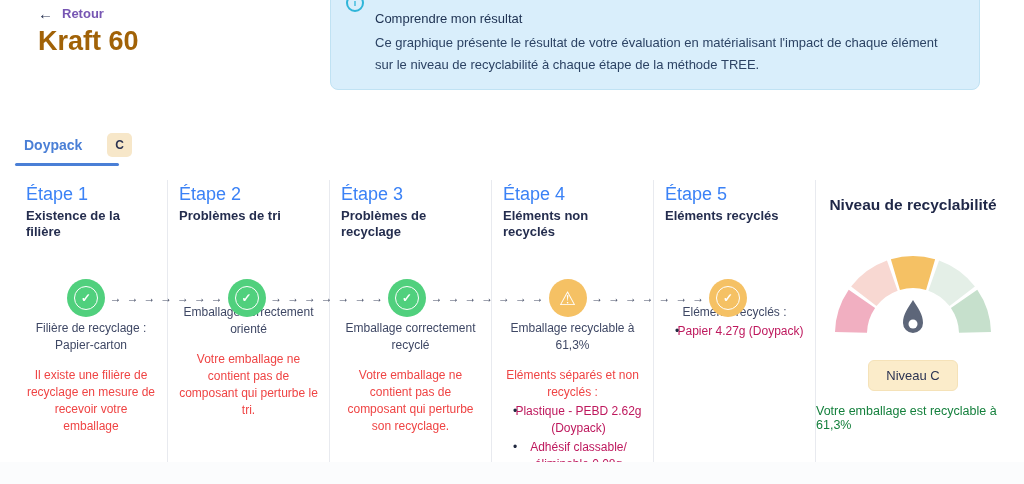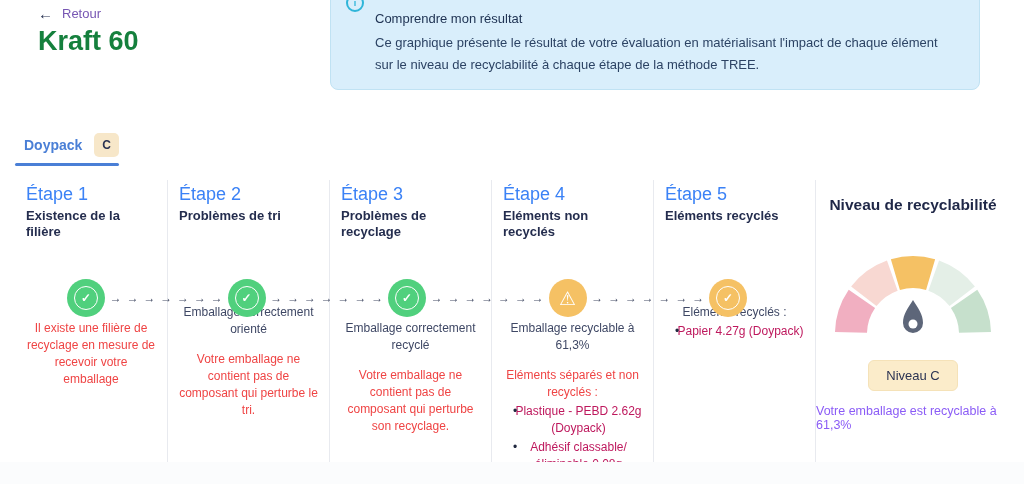--- a/index.html
+++ b/index.html
@@ -3,34 +3,34 @@
 <meta charset="utf-8">
 <style>
   html,body{margin:0;padding:0;background:#fff;}
   .app{position:relative;width:1024px;height:484px;background:#fff;overflow:hidden;
        font-family:"Liberation Sans",sans-serif;color:#2b3454;}
 
   
   .back-link{position:absolute;left:38px;top:5px;display:flex;align-items:center;gap:9px;
              font-size:13px;cursor:pointer;}
   .back-arrow{color:#26304f;font-size:15px;}
-  .back-text{color:#7756b3;font-weight:400;}
-  .page-title{position:absolute;left:38px;top:26px;font-size:27px;font-weight:700;color:#15803d;}
+  .back-text{color:#7756b3;font-weight:700;}
+  .page-title{position:absolute;left:38px;top:26px;font-size:27px;font-weight:700;color:#a16207;}
 
   
   .info-box{position:absolute;left:330px;top:-10px;width:650px;height:100px;background:#d9eefb;
             border:1px solid #c0e2f3;border-radius:8px;box-sizing:border-box;padding:14px 20px 0 44px;}
   .info-icon{position:absolute;left:15px;top:3px;width:14px;height:14px;border:2px solid #2fb5d9;
              border-radius:50%;color:#2fb5d9;font-size:9px;font-weight:700;display:flex;
              align-items:center;justify-content:center;}
   .info-title{font-size:13px;font-weight:400;color:#203454;margin-top:6px;}
   .info-body{font-size:13px;color:#2c4364;line-height:22px;margin-top:6px;}
 
   
-  .tab{position:absolute;left:24px;top:133px;display:flex;align-items:center;gap:12px;cursor:pointer;}
+  .tab{position:absolute;left:24px;top:133px;display:flex;align-items:center;gap:25px;cursor:pointer;}
   .tab-label{font-size:14px;font-weight:600;color:#4a7fd6;}
   .tab-grade{background:#f7e7c9;color:#2b3352;font-size:12px;font-weight:600;border-radius:5px;
              padding:5px 8px;}
   .tab-underline{position:absolute;left:15px;top:163px;width:104px;height:3px;background:#4a7fd6;
                  border-radius:2px;}
 
   
   .grid{position:absolute;left:15px;top:180px;width:995px;height:282px;display:flex;}
   .col{box-sizing:border-box;border-right:1px solid #e8eaef;padding:6px 11px 0 11px;}
   .col-1{flex:0 0 153px;}
@@ -56,21 +56,21 @@
   .ring{width:22px;height:22px;border:1.7px solid #fff;border-radius:50%;display:flex;
         align-items:center;justify-content:center;color:#fff;font-size:12px;font-weight:700;}
   .warn-glyph{color:#fff;font-size:19px;line-height:1;}
 
   
   .gauge-panel{flex:1;display:flex;flex-direction:column;align-items:center;padding-top:16px;}
   .gauge-title{font-size:15.5px;font-weight:700;color:#1f2747;}
   .gauge-svg{margin-top:30px;}
   .level-badge{margin-top:16px;background:#fbecca;border:1px solid #f5e2b8;border-radius:6px;
                padding:7px 17px;font-size:13px;color:#2b3352;}
-  .gauge-caption{margin-top:13px;font-size:12.5px;color:#8b5cf6;}
+  .gauge-caption{margin-top:13px;font-size:12.5px;color:#15803d;}
 
   .bottom-strip{position:absolute;left:0;top:462px;width:1024px;height:22px;background:#fbfcfd;}
 </style>
 </head>
 <body>
 
 <div class="app">
 
   <div class="back-link">
     <span class="back-arrow">←</span>
@@ -89,20 +89,21 @@
     <span class="tab-grade">C</span>
   </div>
   <div class="tab-underline"></div>
 
   <div class="grid">
 
     <div class="col col-1">
       <div class="etape">Étape 1</div>
       <div class="step-title">Existence de la filière</div>
       <div class="step-body">
+        <div class="step-sub">Filière de recyclage : Papier-carton</div>
         <div class="step-desc">Il existe une filière de recyclage en mesure de recevoir votre emballage</div>
       </div>
     </div>
 
     <div class="col col-n">
       <div class="etape">Étape 2</div>
       <div class="step-title">Problèmes de tri</div>
       <div class="step-body">
         <div class="step-sub">Emballage correctement orienté</div>
         <div class="step-desc">Votre emballage ne contient pas de composant qui perturbe le tri.</div>

